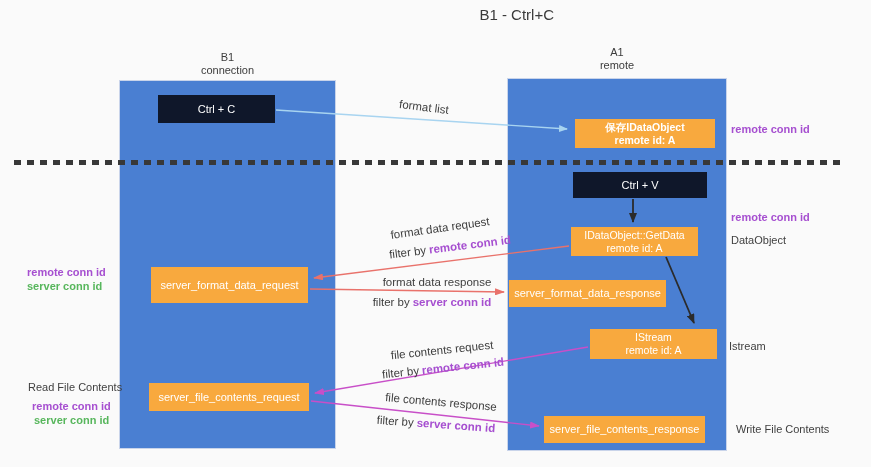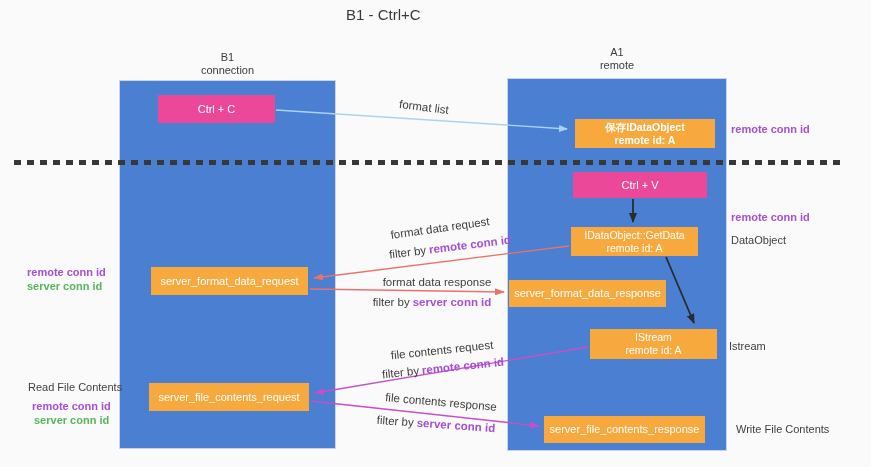--- a/index.html
+++ b/index.html
@@ -4,41 +4,41 @@
 <style>
   html,body{margin:0;padding:0;}
   body{
     width:871px;height:467px;position:relative;overflow:hidden;
     background:#fafafa;
     font-family:"Liberation Sans", sans-serif;
     color:#3c3c3c;
   }
   .abs{position:absolute;}
   .title{
-    left:346px;top:5px;width:200px;text-align:left;
+    left:354px;top:5px;width:200px;text-align:right;
     font-size:15px;line-height:20px;color:#3a3a3a;
   }
   .col-header{
     text-align:center;font-size:11px;line-height:12.5px;color:#3c3c3c;
   }
   .column{
     background:#4a7fd2;border:1px solid #c9d4ea;box-sizing:border-box;
   }
   .dashed{
     left:14px;top:160px;width:831px;height:5px;
     background:repeating-linear-gradient(90deg,#383838 0 7px,transparent 7px 13px);
   }
   .box{
     box-sizing:border-box;display:flex;flex-direction:column;
     align-items:center;justify-content:center;
     color:#ffffff;font-size:11px;line-height:13px;text-align:center;
     white-space:nowrap;
   }
   .box.orange{background:#f8a93e;}
-  .box.green{background:#ec4899;}
+  .box.green{background:#0f172a;}
   .box .sub{font-size:10.5px;}
   .flow{
     white-space:nowrap;font-size:11.5px;color:#3e3e3e;
   }
   .flow.center{transform-origin:center;}
   .side{white-space:nowrap;font-size:11px;color:#3f3f3f;}
   .purple{color:#a64fd0;font-weight:bold;}
   .greent{color:#57b65c;font-weight:bold;}
   svg.arrows{left:0;top:0;pointer-events:none;}
   .sp{margin-right:3px;}
@@ -75,21 +75,21 @@
 
 <div class="abs box green" style="left:573px;top:172px;width:134px;height:26px;">
   <div>Ctrl + V</div>
 </div>
 
 <div class="abs box orange" style="left:571px;top:227px;width:127px;height:29px;">
   <div class="sub">IDataObject::GetData</div>
   <div class="sub">remote id: A</div>
 </div>
 
-<div class="abs box orange" style="left:151px;top:267px;width:157px;height:28px;">
+<div class="abs box orange" style="left:151px;top:267px;width:157px;height:36px;">
   <div>server_format_data_request</div>
 </div>
 
 <div class="abs box orange" style="left:509px;top:280px;width:157px;height:27px;">
   <div>server_format_data_response</div>
 </div>
 
 <div class="abs box orange" style="left:590px;top:329px;width:127px;height:30px;">
   <div class="sub">IStream</div>
   <div class="sub">remote id: A</div>

